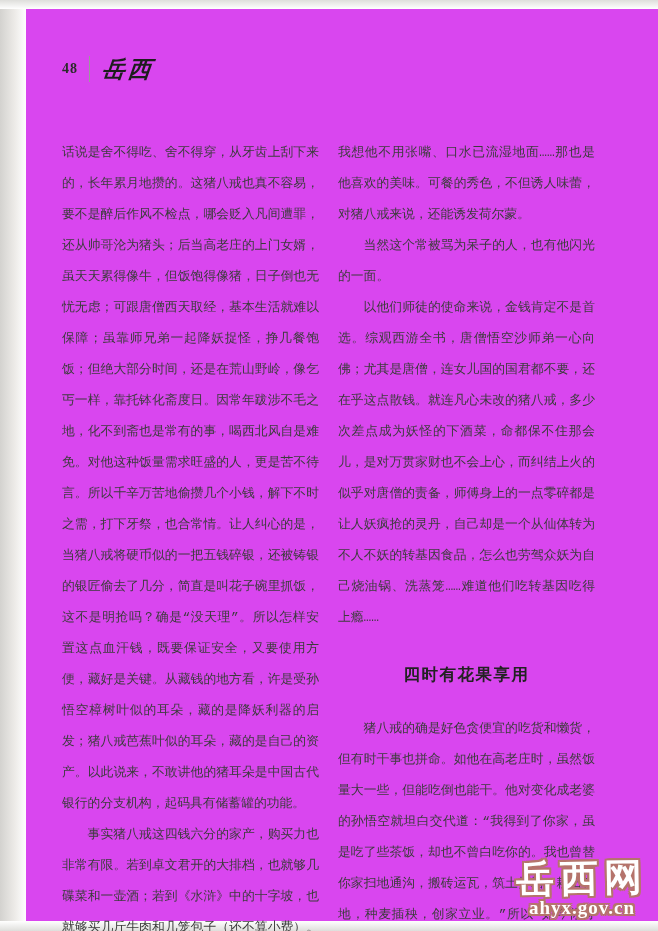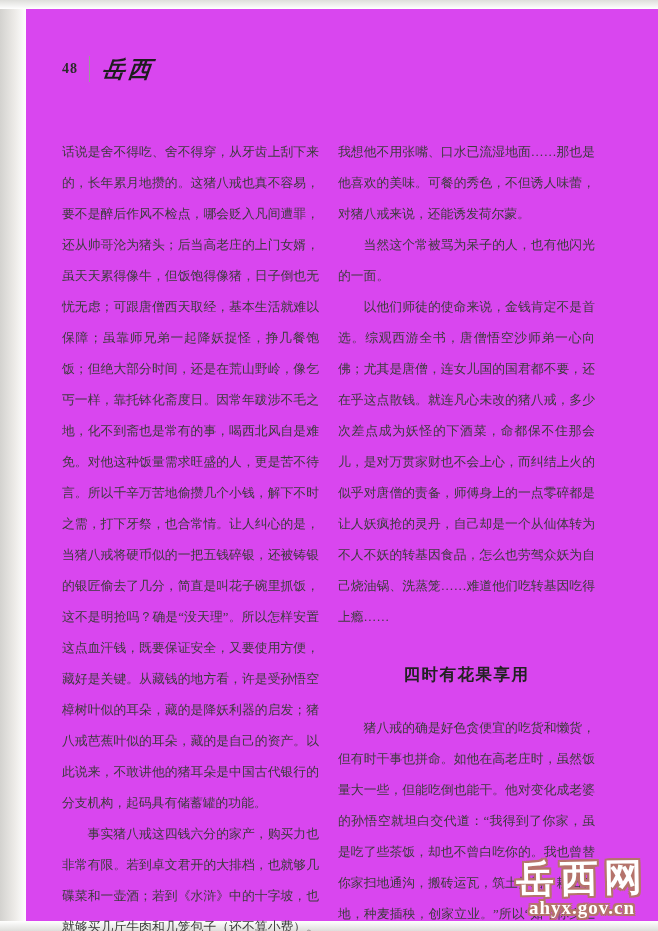--- a/index.html
+++ b/index.html
@@ -48,21 +48,21 @@
     margin: 52px 0 0 36px;
     display: flex; gap: 19px;
     width: 533px;
   }
   .col {
     width: 257px;
     font-size: 12.8px; color: #3c3c3c;
     line-height: 31px;
     text-align: justify;
   }
-  .col p { margin: 0; }
+  .col p { margin: 0; font-family: Liberation Mono, monospace; }
   .col p.p { text-indent: 2em; }
   .col p.p-cont { text-indent: 0; }
   .col h2.h2 {
     margin: 29px 0 27px 0;
     text-align: center; text-indent: 0;
     font-family: "Liberation Sans", "DejaVu Sans", sans-serif;
     font-size: 16.5px; font-weight: bold; color: #222;
     letter-spacing: 1.5px; line-height: 24px;
   }
   .watermark {

